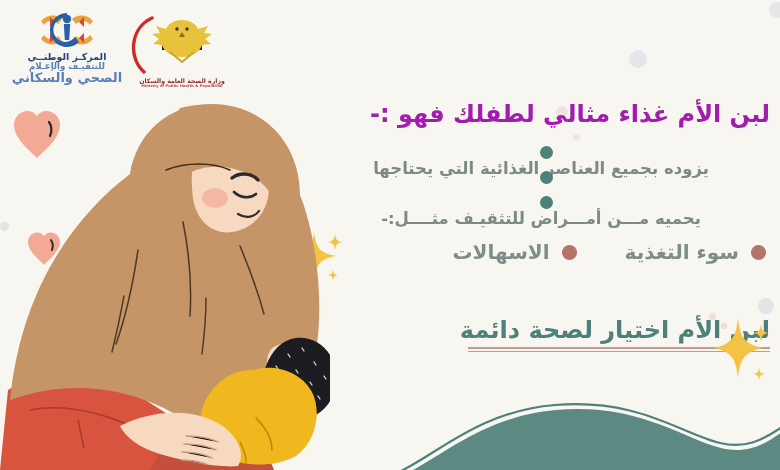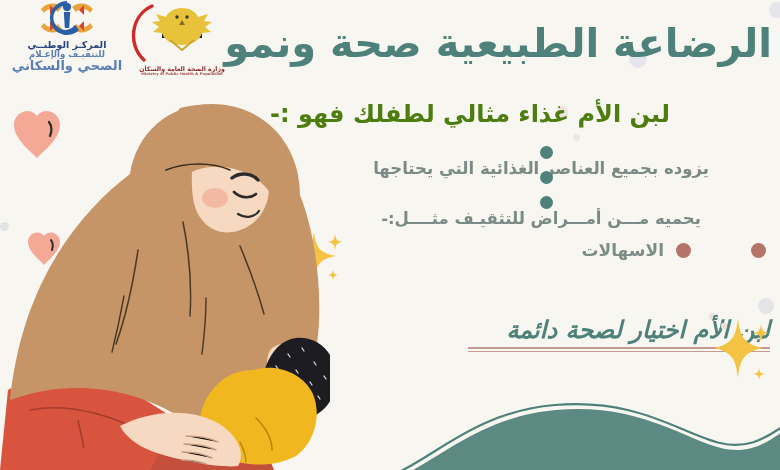--- a/index.html
+++ b/index.html
@@ -25,21 +25,21 @@
   .d4{left:758px;top:298px;width:16px;height:16px;background:#e4e3e8;}
   .d5{left:709px;top:313px;width:7px;height:7px;background:#f2ded9;}
   .d6{left:769px;top:2px;width:16px;height:16px;background:#e6e5ea;}
   .d7{left:0px;top:222px;width:9px;height:9px;background:#dfe5e4;}
   .d8{left:272px;top:196px;width:11px;height:11px;background:#ece9e3;}
 
   
   #wave{position:absolute;left:380px;top:385px;width:400px;height:85px;}
 
   
-  #logos{position:absolute;left:8px;top:0;width:230px;height:78px;}
+  #logos{position:absolute;left:8px;top:12px;width:230px;height:78px;}
   .logo-block{position:absolute;top:0;}
   #logo-left{left:0;width:118px;}
   #logo-right{left:118px;width:112px;}
   .logo-txt{
     text-align:center;color:#2a4f86;font-weight:bold;
     line-height:1.05;letter-spacing:.2px;
   }
   .logo-txt .l1{font-size:9.5px;color:#26457c;}
   .logo-txt .l2{font-size:8.6px;color:#5a7fb5;}
   .logo-txt .l3{font-size:13px;color:#5a7fb5;}
@@ -52,22 +52,22 @@
   
   #headline{
     position:absolute;right:8px;top:22px;width:520px;
     text-align:right;
     font-size:40px;font-weight:bold;color:#4d817a;
     letter-spacing:-0.5px;line-height:1.05;
     white-space:nowrap;
   }
   #subhead{
     position:absolute;right:10px;top:100px;width:500px;
-    text-align:left;
-    font-size:24px;font-weight:bold;color:#4d7c0f;
+    text-align:right;
+    font-size:24px;font-weight:bold;color:#a21caf;
     white-space:nowrap;
   }
 
   #benefits{
     position:absolute;right:14px;top:146px;width:450px;
   }
   .brow{
     display:flex;flex-direction:column;align-items:center;
     justify-content:flex-start;
     height:25px;
@@ -84,29 +84,29 @@
   #diseases{
     position:absolute;right:14px;top:240px;width:410px;
     display:flex;flex-direction:row;align-items:center;
     justify-content:flex-start;gap:48px;
   }
   .drow{display:flex;flex-direction:row;align-items:center;}
   .ddot{
     width:15px;height:15px;border-radius:50%;
     background:#b4746a;flex:0 0 auto;margin-left:12px;
   }
-  .dtext{font-size:17px;color:#7e8d89;white-space:nowrap;font-weight:600;}
+  .dtext{font-size:20px;color:#7e8d89;white-space:nowrap;font-weight:600;}
 
   #closing-wrap{
     position:absolute;right:10px;top:316px;width:420px;
     text-align:right;
   }
   #closing{
     font-size:24px;font-weight:bold;color:#4d817a;
-    white-space:nowrap;display:inline-block;font-style:italic;
+    white-space:nowrap;display:inline-block;
   }
   #closing-rule{
     margin-top:3px;margin-right:0;width:302px;margin-left:auto;
     border-top:2px solid #c49a92;
     border-bottom:1.5px solid #c49a92;
     height:2px;
   }
 
   
   .spark{position:absolute;pointer-events:none;}
@@ -174,41 +174,41 @@
         <path d="M56,20 L59,25 L53,25 Z" fill="#8a6c18"></path>
         <path d="M44,40 L56,50 L68,40" fill="none" stroke="#c9a82e" stroke-width="2"></path>
       </svg>
       <div class="mini">
         <div class="a">وزارة الصحة العامة والسكان</div>
         <div class="b">Ministry of Public Health &amp; Population</div>
       </div>
     </div>
   </div>
 
-  <div id="headline">الرضاعة الطبيعية صحة ونمو</div>
 
   <div id="subhead">لبن الأم غذاء مثالي لطفلك فهو :-</div>
 
   <div id="benefits">
     <div class="brow">
       <span class="bdot"></span>
       <span class="btext">يزوده بجميع العناصر الغذائية التي يحتاجها</span>
     </div>
     <div class="brow">
       <span class="bdot"></span>
     </div>
     <div class="brow">
       <span class="bdot"></span>
       <span class="btext">يحميه مـــن أمـــراض للتثقيـف مثــــل:-</span>
     </div>
   </div>
 
   <div id="diseases">
     <div class="drow">
       <span class="ddot"></span>
+      <span class="dtext">سوء التغذية</span>
     </div>
     <div class="drow">
       <span class="ddot"></span>
       <span class="dtext">الاسهالات</span>
     </div>
   </div>
 
   <svg class="spark" id="spark-mid" viewBox="0 0 52 60">
     <path d="M22,4 C24,20 28,25 44,28 C28,31 24,36 22,54 C20,36 16,31 2,28 C16,25 20,20 22,4 Z" fill="#f5c344"></path>
     <path d="M43,6 C44,12 45,13 50,14 C45,15 44,16 43,22 C42,16 41,15 36,14 C41,13 42,12 43,6 Z" fill="#f5c344"></path>

